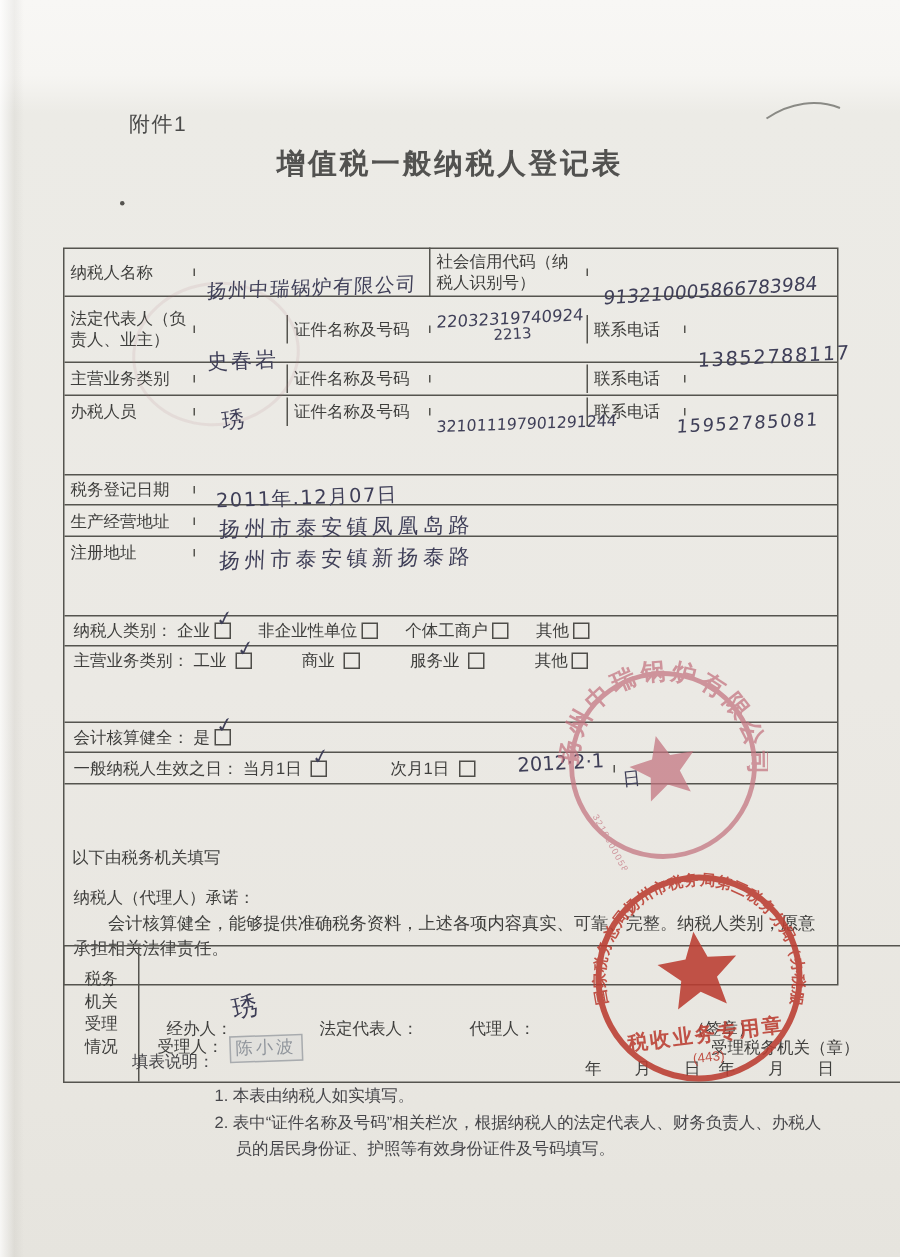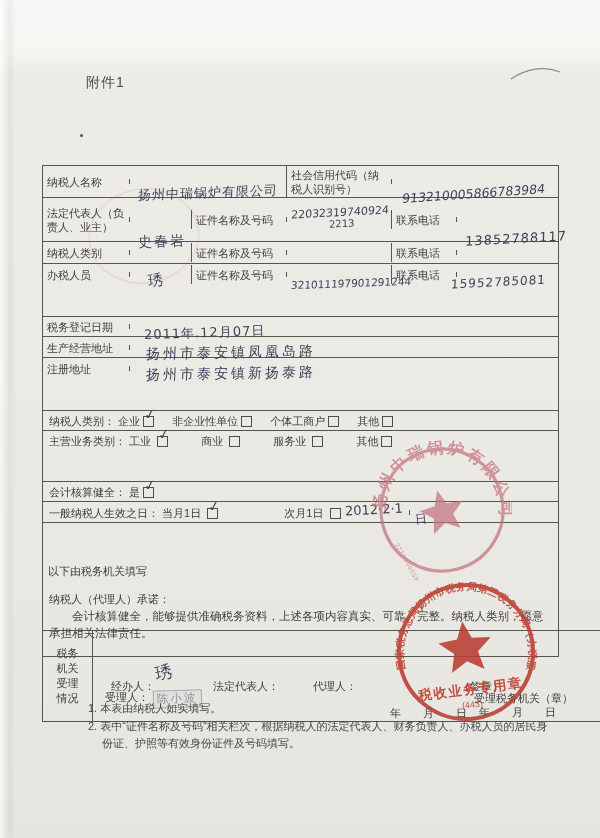--- a/index.html
+++ b/index.html
@@ -41,21 +41,21 @@
   .hw-addr  { left:16px; top:0px; font-size:14px; letter-spacing:3px; transform:rotate(-1deg) skewX(-4deg); }
   .hw-eff   { right:6px; top:0px; font-size:13px; transform:rotate(-3deg); }
   .hw-effd  { left:5px; top:2px; font-size:12px; transform:rotate(-6deg); }
   .hw-sign  { position:absolute; font-size:17px; color:#3c3c55; transform:rotate(-12deg); font-family:"DejaVu Sans",sans-serif; }
 
   
   .cb { display:inline-block; width:11px; height:11px; border:1px solid #4e4d49; vertical-align:-2px; margin-left:3px; position:relative; }
   .tick { position:absolute; left:0; top:-10px; font-size:14px; font-weight:bold; color:#3f3f58; transform:rotate(-10deg); font-family:"DejaVu Sans",sans-serif; }
   .opt { margin-right:15px; }
   .opt-wide { margin-right:30px; }
-  .opt-gap { margin-left:48px; }
+  .opt-gap { margin-left:24px; }
 
   
   .promise-title { position:absolute; left:6px; top:5px; }
   .promise-body  { position:absolute; left:6px; top:21px; width:500px; line-height:17px; font-size:11.5px; text-indent:2em; white-space:normal; }
   .sig-label { position:absolute; top:92px; font-size:11px; }
   .sg1{left:68px;} .sg2{left:170px;} .sg3{left:270px;} .sg4{left:416px;}
   .sig-hw { left:112px; top:78px; }
   .sig-date { position:absolute; left:347px; top:119px; font-size:11px; }
 
   
@@ -70,33 +70,34 @@
 
   
   .stamp { position:absolute; z-index:5; }
   .stamp-company { left:372px; top:440px; }
   .stamp-tax { left:390px; top:576px; }
   .ghost-stamp { position:absolute; left:88px; top:188px; width:112px; height:96px; border:2px solid rgba(180,120,130,.13); border-radius:50%; transform:rotate(-8deg); z-index:1; }
 
   
   .notes { position:absolute; left:88px; top:700px; width:462px; font-size:11px; line-height:17.5px; color:#46464a; display:flex; }
   .notes-label { white-space:nowrap; }
-  .notes-items { flex:1; }
+  .notes-items { flex:1;margin-top:23px; }
   .note-item { padding-left:14px; text-indent:-14px; }
 </style>
 </head>
 <body>
 
 <div class="page">
 
   <svg class="pen-mark" width="60" height="25">
     <path d="M6,19 C 22,8 40,6 55,12" stroke="#8a8a85" stroke-width="1.3" fill="none"></path>
   </svg>
 
   <div class="attachment">附件1</div>
+  <div class="title">增值税一般纳税人登记表</div>
   <div class="dot"></div>
   <div class="ghost-stamp"></div>
 
   <div class="tbl">
 
     <div class="tr first hr31">
       <div class="td first w86">纳税人名称</div>
       <div class="td w157">
         <span class="hw hw-name">扬州中瑞锅炉有限公司</span>
       </div>
@@ -116,21 +117,21 @@
         <span class="hw hw-cert1">22032319740924</span>
         <span class="hw hw-cert2">2213</span>
       </div>
       <div class="td w65">联系电话</div>
       <div class="td fill">
         <span class="hw hw-phone1">13852788117</span>
       </div>
     </div>
 
     <div class="tr hr22">
-      <div class="td first w86">纳税人类别</div>
+      <div class="td first w86">主营业务类别</div>
       <div class="td w62"></div>
       <div class="td w95">证件名称及号码</div>
       <div class="td w105"></div>
       <div class="td w65">联系电话</div>
       <div class="td fill"></div>
     </div>
 
     <div class="tr hr21">
       <div class="td first w86">办税人员</div>
       <div class="td w62">
@@ -256,19 +257,20 @@
       <text font-size="10" font-weight="bold" fill="#bb3d31" letter-spacing="0.5">
         <textPath href="#arcT" startOffset="14">国家税务总局扬州市税务局第三税务分局（办税服务厅）</textPath>
       </text>
       <path fill="#bb3d31" d="M76 45 L83.4 62.6 L102.4 64.1 L88 76.6 L92.4 95.1 L76 85.2 L59.6 95.1 L64 76.6 L49.6 64.1 L68.6 62.6 Z"></path>
       <text x="76" y="118" text-anchor="middle" font-size="13.5" font-weight="bold" fill="#bb3d31" letter-spacing="1.5">税收业务专用章</text>
       <text x="76" y="132" text-anchor="middle" font-size="9" fill="#bb3d31">(443)</text>
     </g>
   </svg>
 
   <div class="notes">
+    <div class="notes-label">填表说明：</div>
     <div class="notes-items">
       <div class="note-item">1. 本表由纳税人如实填写。</div>
       <div class="note-item">2. 表中“证件名称及号码”相关栏次，根据纳税人的法定代表人、财务负责人、办税人员的居民身份证、护照等有效身份证件及号码填写。</div>
     </div>
   </div>
 
 </div>
 
 </body></html>

